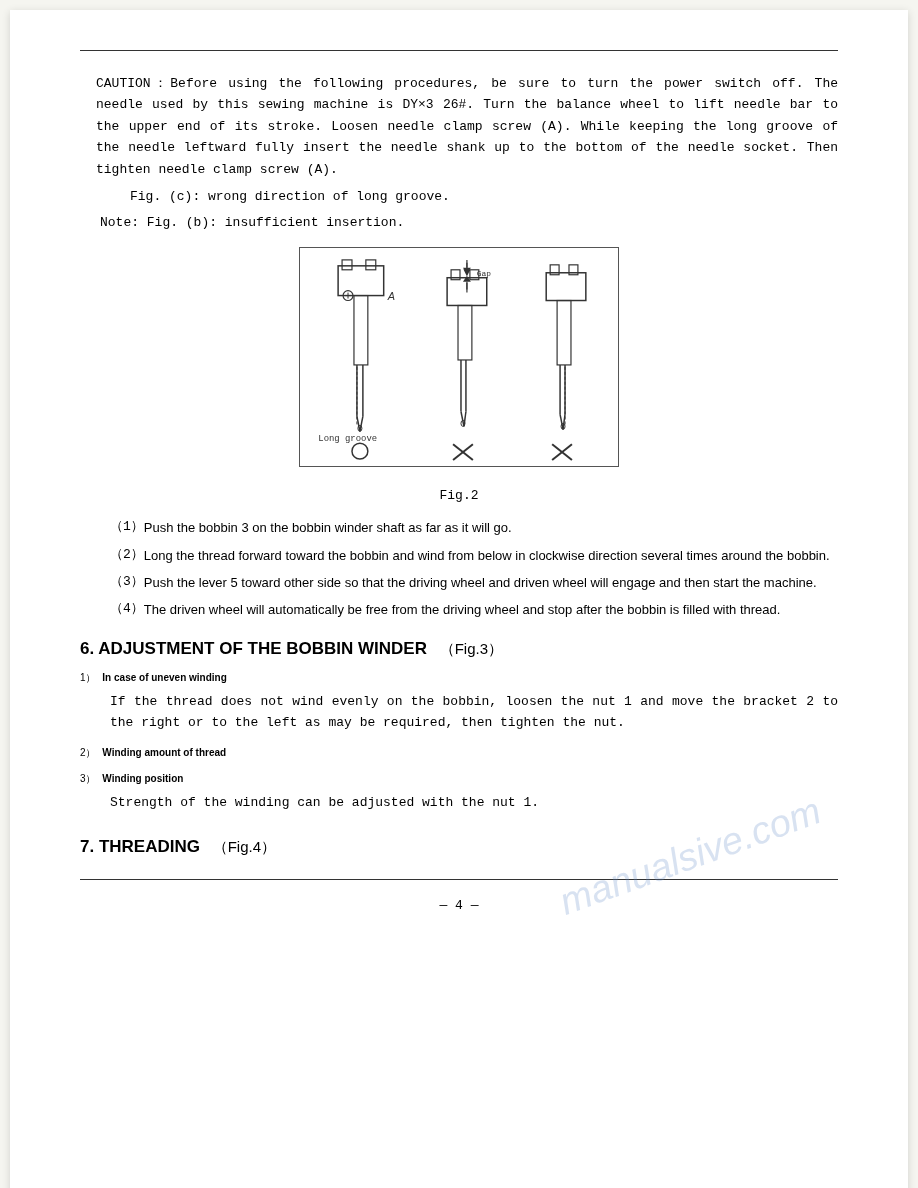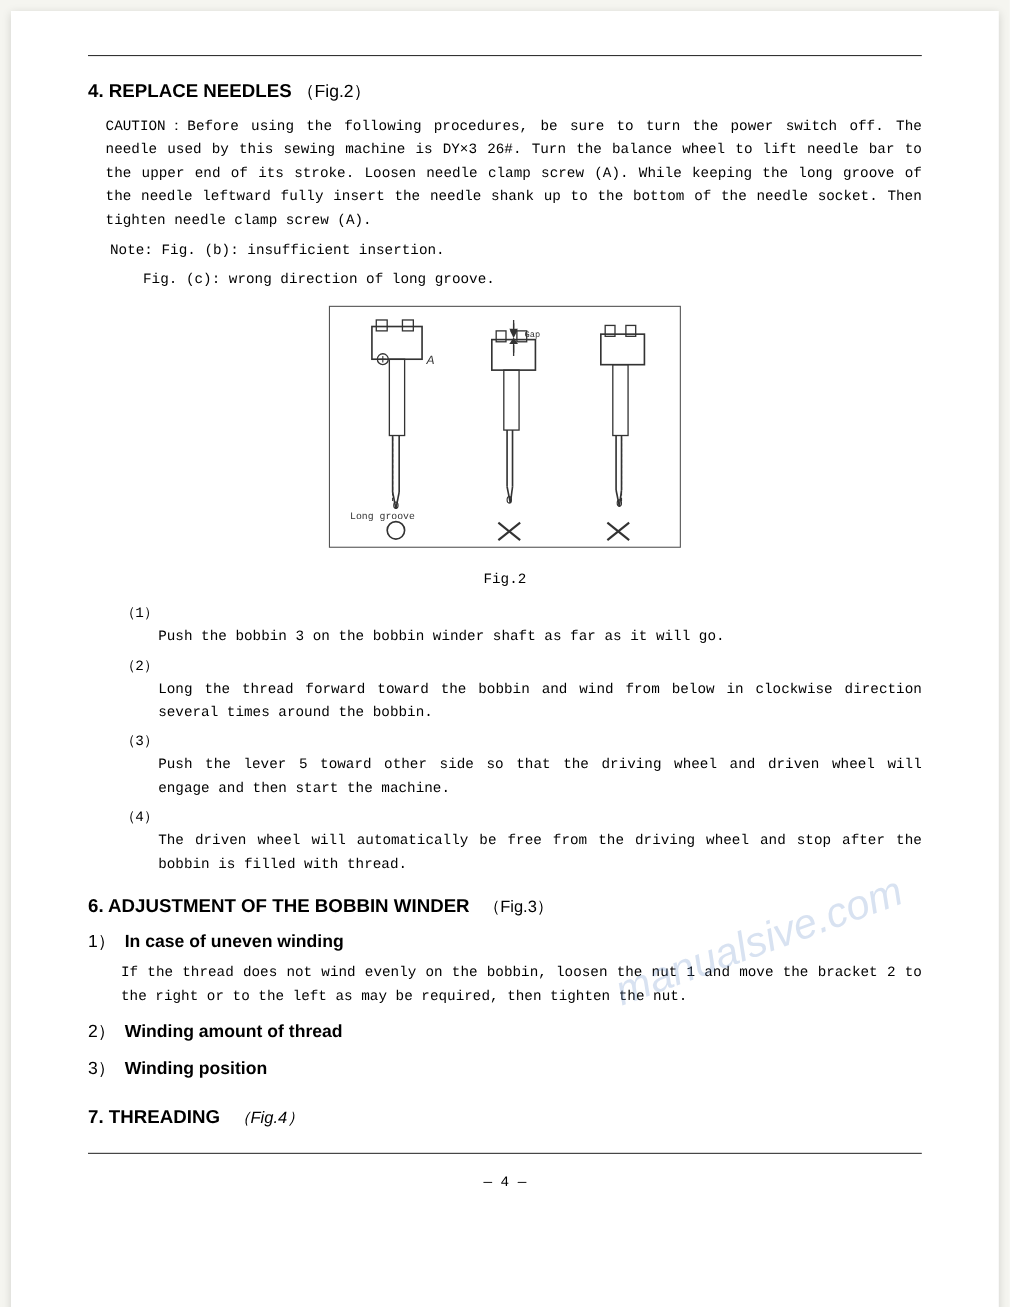--- a/index.html
+++ b/index.html
@@ -102,29 +102,28 @@
     }
 
     .list-number {
       min-width: 30px;
       font-size: 13px;
       font-family: 'Courier New', Courier, monospace;
     }
 
     .list-content {
       font-size: 13px;
-      font-family: Liberation Mono, monospace;
+      font-family: Liberation Sans, sans-serif;
       line-height: 1.65;
       text-align: justify;
       flex: 1;
-      margin-top: 20px;
     }
 
     .subsection-title {
-      font-size: 16px;
+      font-size: 10px;
       font-family: Arial, sans-serif;
       margin-bottom: 6px;
       margin-top: 12px;
     }
 
     .subsection-number {
       font-weight: normal;
       margin-right: 4px;
     }
 
@@ -157,34 +156,30 @@
       user-select: none;
       white-space: nowrap;
     }
   </style>
 </head>
 <body>
 
 <div class="page">
   <div class="top-border"></div>
 
-  <div class="section-title">
-    <span>4. REPLACE NEEDLES</span>
-    <span class="fig-ref">（Fig.2）</span>
-  </div>
 
   <div class="caution-block body-text">
     <span>CAUTION：Before using the following procedures, be sure to turn the power switch off. The needle used by this sewing machine is DY×3 26#. Turn the balance wheel to lift needle bar to the upper end of its stroke. Loosen needle clamp screw (A). While keeping the long groove of the needle leftward fully insert the needle shank up to the bottom of the needle socket. Then tighten needle clamp screw (A).</span>
   </div>
 
+  <div class="note-block body-text" style="margin-left:50px;">
+    <span>Fig. (c): wrong direction of long groove.</span>
+  </div>
   <div class="note-block body-text">
     <span>Note: Fig. (b): insufficient insertion.</span>
-  </div>
-  <div class="note-block body-text" style="margin-left:50px;">
-    <span>Fig. (c): wrong direction of long groove.</span>
   </div>
 
   <div class="figure-container">
     <div class="figure-box">
       <svg class="needle-svg" viewBox="0 0 320 220" xmlns="http://www.w3.org/2000/svg">
 
         <rect x="38" y="18" width="46" height="30" fill="none" stroke="#333" stroke-width="1.5"></rect>
         <rect x="42" y="12" width="10" height="10" fill="none" stroke="#333" stroke-width="1.2"></rect>
         <rect x="66" y="12" width="10" height="10" fill="none" stroke="#333" stroke-width="1.2"></rect>
 
@@ -297,24 +292,25 @@
 
   <div class="subsection-title">
     <span class="subsection-number">2）</span>
     <span class="subsection-bold">Winding amount of thread</span>
   </div>
 
   <div class="subsection-title">
     <span class="subsection-number">3）</span>
     <span class="subsection-bold">Winding position</span>
   </div>
+  <div class="subsection-body body-text">Strength of the winding can be adjusted with the nut 1.</div>
 
   <div class="section-title" style="margin-top:24px;">
     <span>7. THREADING</span>
-    <span class="fig-ref" style="font-size:15px; font-weight:normal; margin-left:8px;font-style:italic;">（Fig.4）</span>
+    <span class="fig-ref" style="font-size:15px; font-weight:normal; margin-left:8px;">（Fig.4）</span>
   </div>
 
 
   <div class="watermark">manualsive.com</div>
 
   <div class="bottom-border"></div>
   <div class="page-number">— 4 —</div>
 </div>
 
 </body></html>

